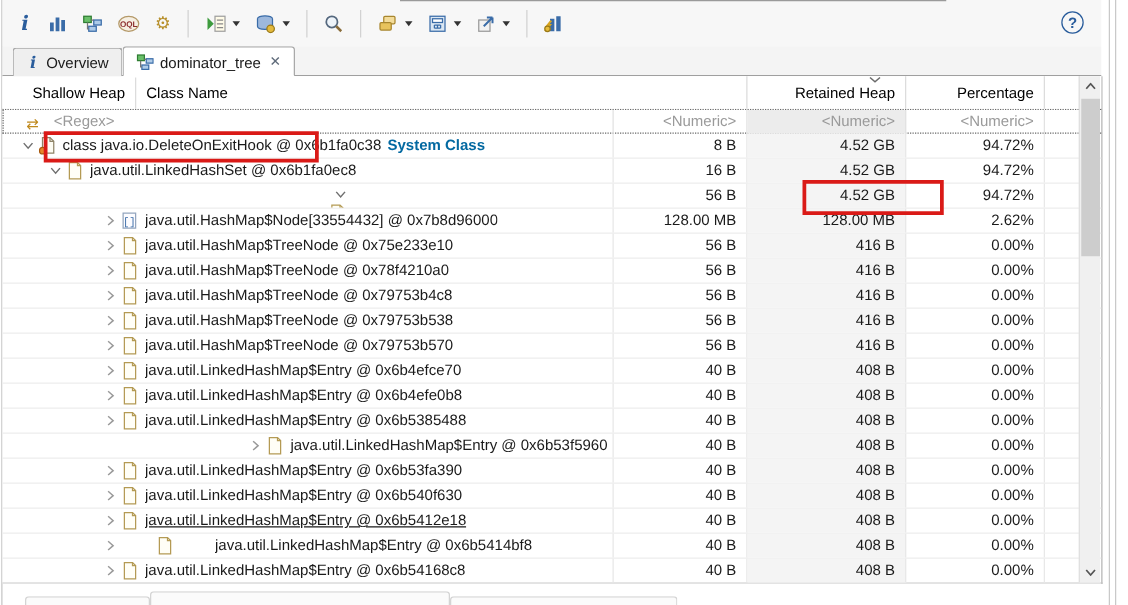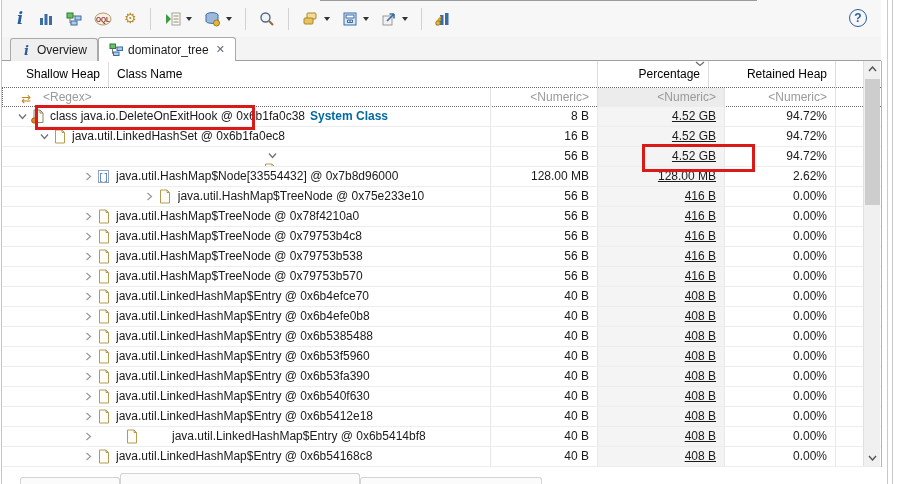--- a/index.html
+++ b/index.html
@@ -49,21 +49,21 @@
             border-top:1px dotted #6a6a6a; border-bottom:1px dotted #6a6a6a; }
   .filter .cell { height:19px; line-height:19px; color:#9a9a9a; border-right:1px solid #e2e2e2; padding:0 8px; }
   .filter .w-name { padding-left:40px; position:relative; border-left:1px dotted #6a6a6a; }
   .filter .w-re { background:#ececec; }
   .regex-ic { position:absolute; left:18px; top:2px; color:#c08a1e; font-size:12px; letter-spacing:-1px; }
 
   .tbody { position:relative; }
   .trow { height:20px; display:flex; align-items:center; border-bottom:1px solid #ededed; }
   .trow .cell { height:19px; line-height:19px; border-right:1px solid #e8e8e8; padding:0 8px; }
   .trow .w-name { display:flex; align-items:center; padding-right:4px; }
-  .trow .w-re { background:#f4f4f4;text-decoration:underline; }
+  .trow .w-re { background:#f4f4f4; }
   .chev { flex:none; width:16px; height:16px; display:flex; align-items:center; justify-content:center; }
   .oicon { flex:none; width:15px; height:15px; margin-right:5px; display:flex; align-items:center; justify-content:center; }
   .lbl { overflow:hidden; white-space:nowrap; }
   .sysclass { color:#0369a1; font-weight:bold; margin-left:5px; }
 
   
   .vscroll { position:absolute; right:1px; top:0; width:17px; height:405px; background:#f0f0f0;
              border-left:1px solid #e0e0e0; }
   .varrow { position:absolute; left:0; width:17px; height:16px; display:flex; align-items:center; justify-content:center; }
   .vthumb { position:absolute; left:1px; top:18px; width:15px; height:126px; background:#cdcdcd; }
@@ -184,22 +184,22 @@
       </svg>
       <span>dominator_tree</span>
       <span class="close">✕</span>
     </div>
   </div>
 
   <div class="table">
     <div class="thead">
       <div class="cell w-sh num">Shallow Heap</div>
       <div class="cell w-name">Class Name</div>
+      <div class="cell w-re num">Retained Heap</div>
       <div class="cell w-pc num">Percentage</div>
-      <div class="cell w-re num">Retained Heap</div>
       <div class="cell w-sp"></div>
       <svg class="sortmark" width="10" height="6">
         <polyline points="1,1 5,4.5 9,1" fill="none" stroke="#6a6a6a" stroke-width="1.2"></polyline>
       </svg>
     </div>
 
     <div class="filter">
       <div class="cell w-name">
         <span class="regex-ic">⇄</span>
         <span>&lt;Regex&gt;</span>
@@ -287,21 +287,21 @@
               </svg>
             </span>
             <span class="lbl">java.util.HashMap$Node[33554432] @ 0x7b8d96000</span>
           </div>
           <div class="cell num w-sh">128.00 MB</div>
           <div class="cell num w-re">128.00 MB</div>
           <div class="cell num w-pc">2.62%</div>
           <div class="cell w-sp" style="border-right: none;"></div>
         </div>
         <div class="trow">
-          <div class="cell w-name" style="padding-left: 78px; justify-content: center;">
+          <div class="cell w-name" style="padding-left: 78px;">
             <span class="chev">
               <svg width="9" height="9">
                 <polyline points="2.5,1 6.5,4.5 2.5,8" fill="none" stroke="#9a9a9a" stroke-width="1.2"></polyline>
               </svg>
             </span>
             <span class="oicon">
               <svg width="12" height="15">
                 <path d="M1.5 1 H8 L10.5 3.5 V14 H1.5 Z" fill="#fffef6" stroke="#b49a54"></path>
                 <path d="M8 1 V3.5 H10.5" fill="none" stroke="#b49a54"></path>
               </svg>
@@ -447,21 +447,21 @@
               </svg>
             </span>
             <span class="lbl">java.util.LinkedHashMap$Entry @ 0x6b5385488</span>
           </div>
           <div class="cell num w-sh">40 B</div>
           <div class="cell num w-re">408 B</div>
           <div class="cell num w-pc">0.00%</div>
           <div class="cell w-sp" style="border-right: none;"></div>
         </div>
         <div class="trow">
-          <div class="cell w-name" style="padding-left: 78px;">
+          <div class="cell w-name" style="padding-left: 78px; justify-content: flex-end;">
             <span class="chev">
               <svg width="9" height="9">
                 <polyline points="2.5,1 6.5,4.5 2.5,8" fill="none" stroke="#9a9a9a" stroke-width="1.2"></polyline>
               </svg>
             </span>
             <span class="oicon">
               <svg width="12" height="15">
                 <path d="M1.5 1 H8 L10.5 3.5 V14 H1.5 Z" fill="#fffef6" stroke="#b49a54"></path>
                 <path d="M8 1 V3.5 H10.5" fill="none" stroke="#b49a54"></path>
               </svg>
@@ -507,21 +507,21 @@
               </svg>
             </span>
             <span class="lbl">java.util.LinkedHashMap$Entry @ 0x6b540f630</span>
           </div>
           <div class="cell num w-sh">40 B</div>
           <div class="cell num w-re">408 B</div>
           <div class="cell num w-pc">0.00%</div>
           <div class="cell w-sp" style="border-right: none;"></div>
         </div>
         <div class="trow">
-          <div class="cell w-name" style="padding-left: 78px;">
+          <div class="cell w-name" style="padding-left: 78px; text-decoration: underline;">
             <span class="chev">
               <svg width="9" height="9">
                 <polyline points="2.5,1 6.5,4.5 2.5,8" fill="none" stroke="#9a9a9a" stroke-width="1.2"></polyline>
               </svg>
             </span>
             <span class="oicon">
               <svg width="12" height="15">
                 <path d="M1.5 1 H8 L10.5 3.5 V14 H1.5 Z" fill="#fffef6" stroke="#b49a54"></path>
                 <path d="M8 1 V3.5 H10.5" fill="none" stroke="#b49a54"></path>
               </svg>

